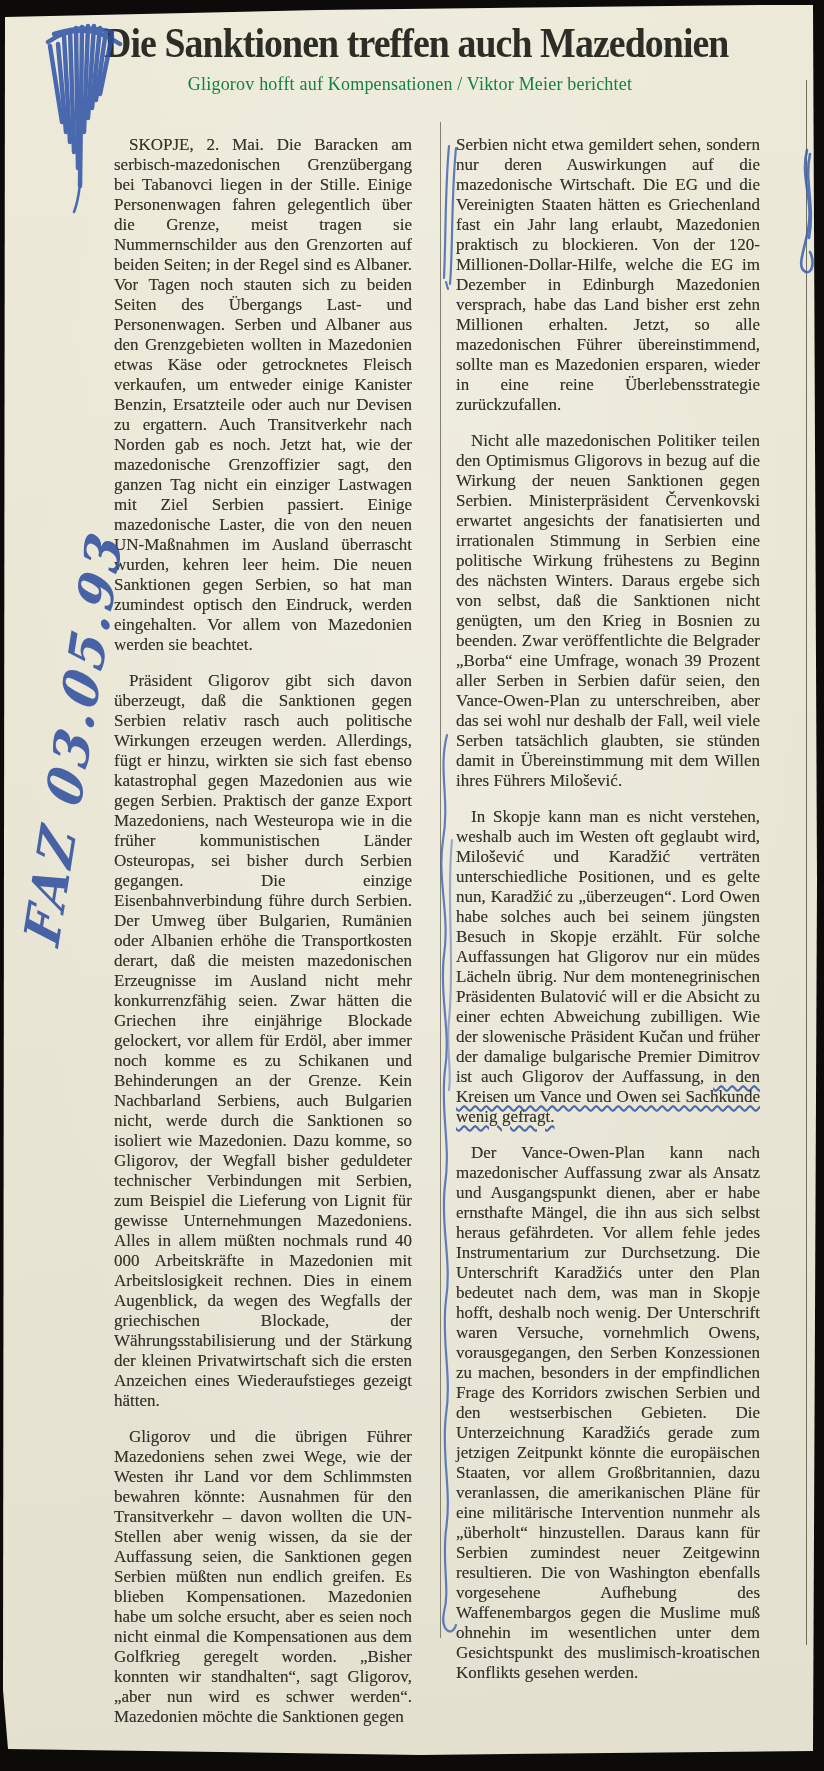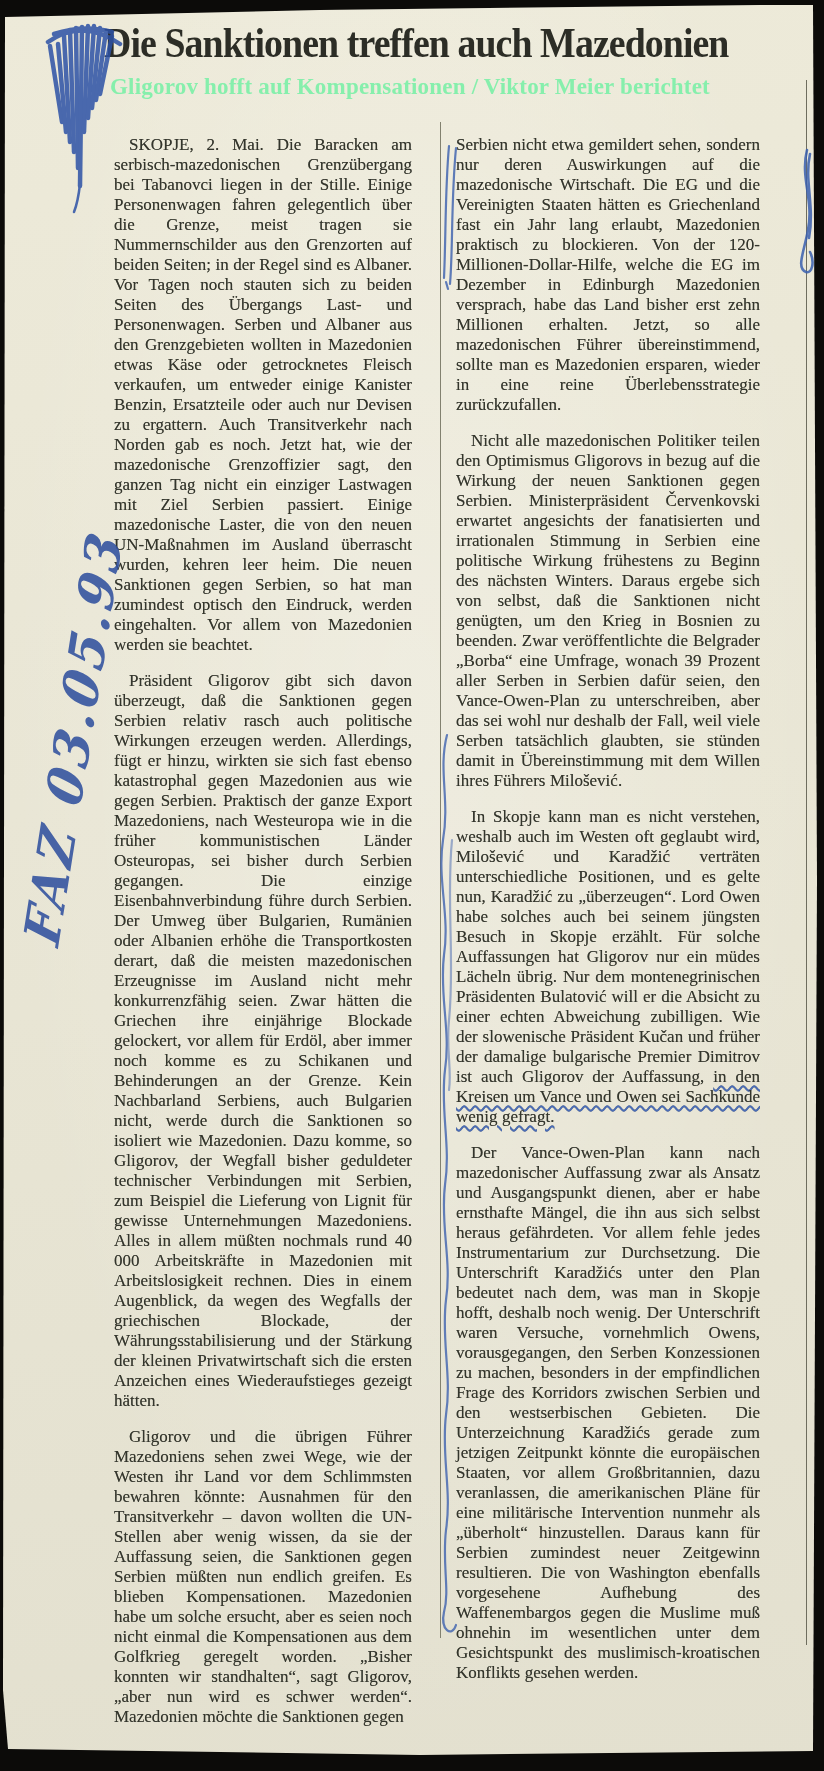--- a/index.html
+++ b/index.html
@@ -17,21 +17,21 @@
   }
   .header{
     position:absolute;left:70px;top:20px;width:680px;text-align:center;
   }
   .headline{
     margin:0;font-size:42px;font-weight:700;color:#2c2d26;line-height:1.1;
     letter-spacing:-1px;white-space:nowrap;
     transform:scaleX(.9);transform-origin:50% 0;
   }
   .subheadline{
-    margin:8px 0 0 0;font-size:23px;font-weight:700;color:#86efac;
+    margin:8px 0 0 0;font-size:18px;font-weight:400;color:#15803d;
     letter-spacing:.2px;white-space:nowrap;
   }
   .col{
     position:absolute;top:119px;
     font-size:17px;line-height:20px;text-align:justify;color:#33352c;
     text-shadow:0 0 .4px rgba(55,55,45,.55);
     hyphens:auto;-webkit-hyphens:auto;word-spacing:.2px;
   }
   .col p{margin:16px;text-indent:15px;}
   .col-left{left:98px;width:330px;}

